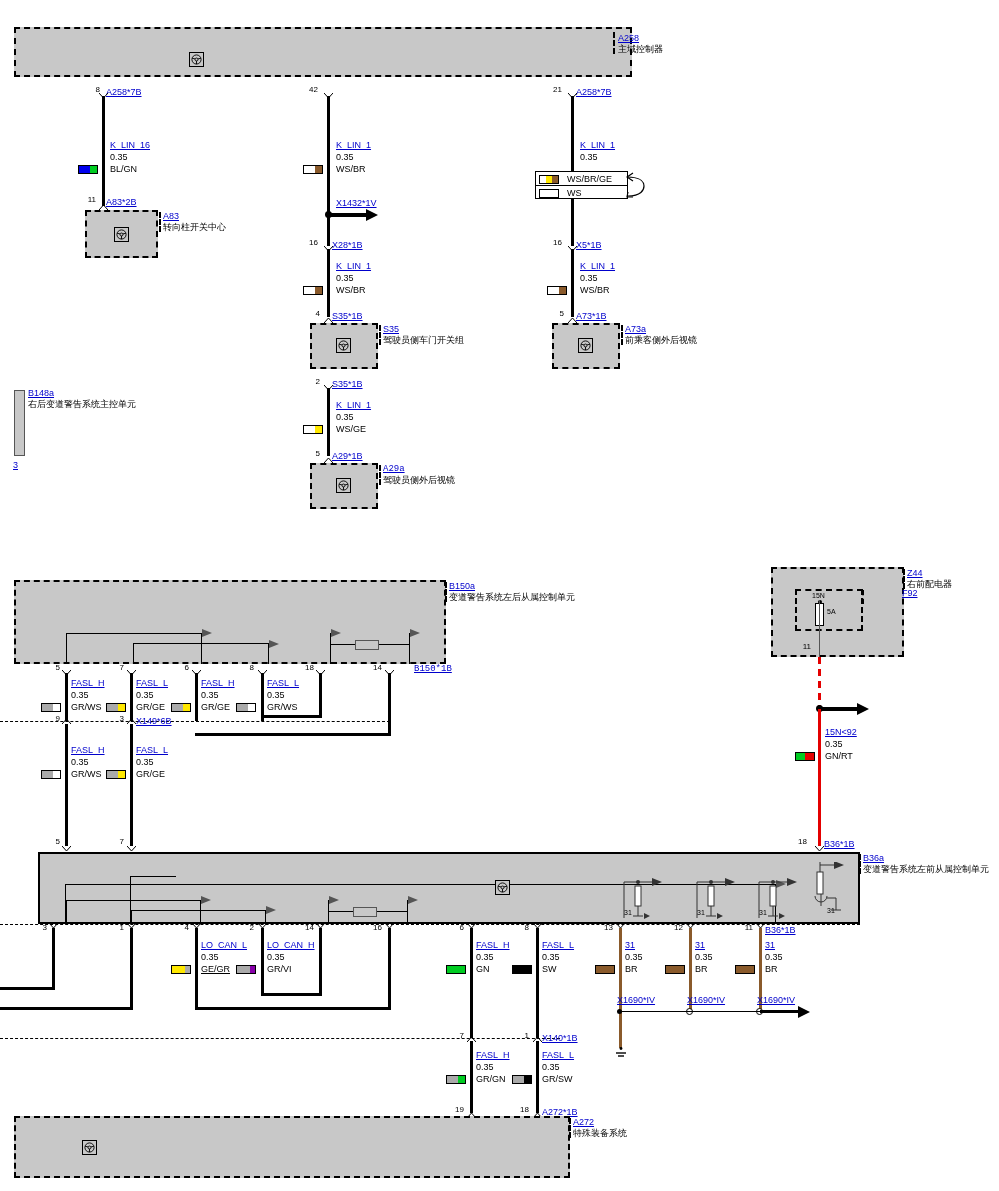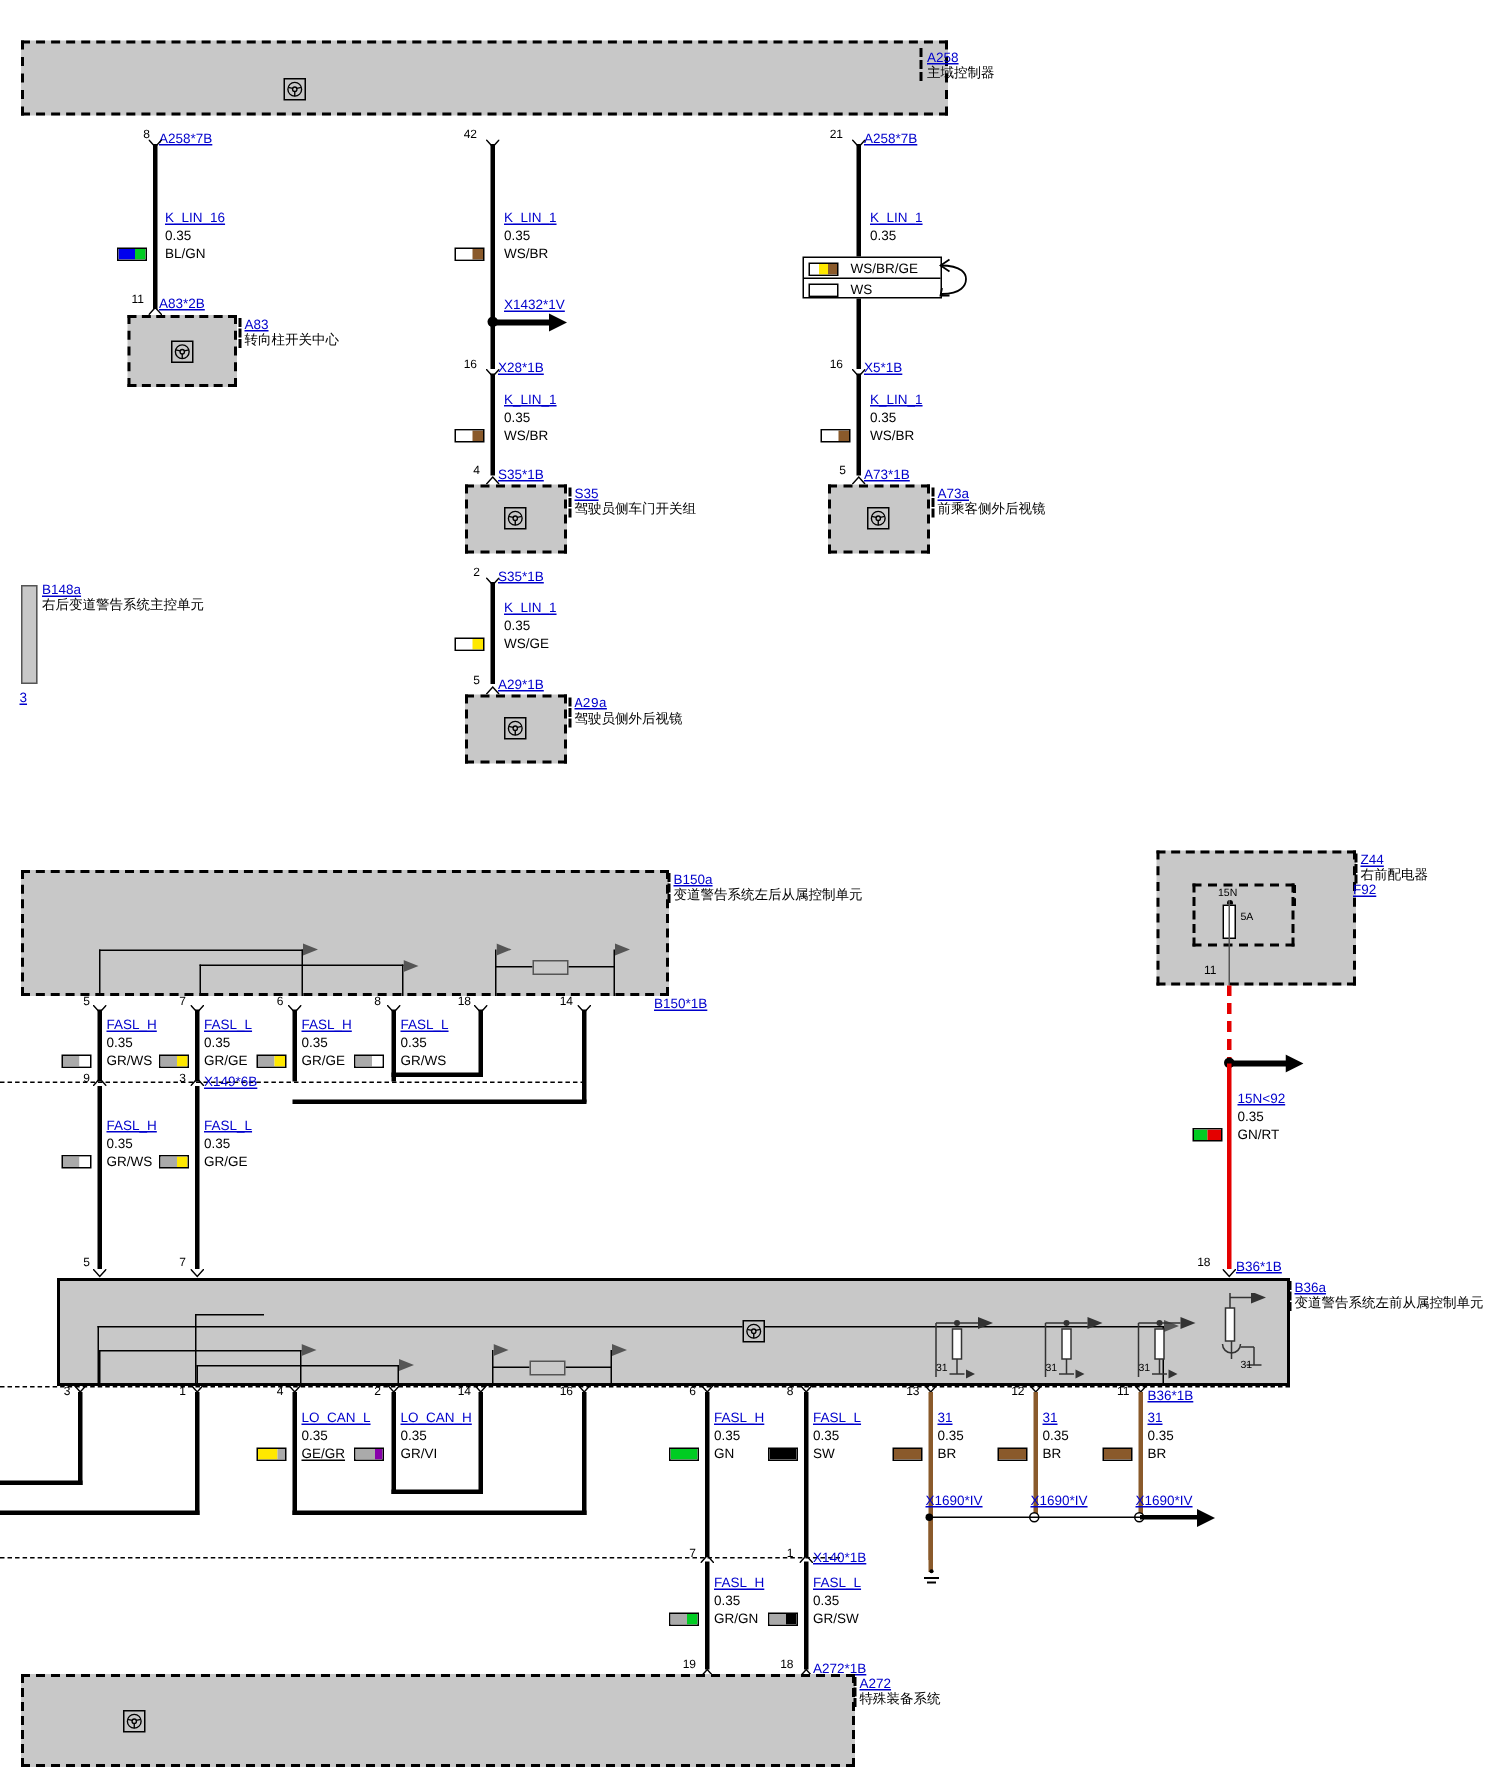--- a/index.html
+++ b/index.html
@@ -258,21 +258,21 @@
   <div class="wv-thin" style="left:330px;top:633px;height:31px;"></div>
   <svg class="abs" style="left:331px;top:628px;" width="11" height="10">
       <path d="M0,1 L10,5 L0,9 Z" fill="#555"></path>
     </svg>
   <div class="wh-thin" style="left:330px;top:644px;width:80px;"></div>
   <div class="abs" style="left:355px;top:640px;width:22px;height:8px;border:1px solid #555;background:#c8c8c8;"></div>
   <div class="wv-thin" style="left:409px;top:633px;height:31px;"></div>
   <svg class="abs" style="left:410px;top:628px;" width="11" height="10">
       <path d="M0,1 L10,5 L0,9 Z" fill="#555"></path>
     </svg>
-  <div class="abs blue" style="left:436px;top:664px;">B150*1B</div>
+  <div class="abs blue" style="left:414px;top:664px;font-family:Liberation Mono, monospace;">B150*1B</div>
 
   <div class="abs pin" style="left:46px;top:664px;width:14px;">5</div>
   <svg class="abs" style="left:62px;top:670px;" width="9" height="6">
       <path d="M0,0 L4.5,5 L9,0" fill="none" stroke="#000" stroke-width="1"></path>
     </svg>
   <div class="wv" style="left:65px;top:673px;height:48px;"></div>
   <div class="abs blue" style="left:71px;top:678px;">FASL_H</div>
   <div class="abs lbl" style="left:71px;top:690px;">0.35</div>
   <div class="abs lbl" style="left:71px;top:702px;">GR/WS</div>
   <div class="chip" style="left:41px;top:703px;width:20px;">

